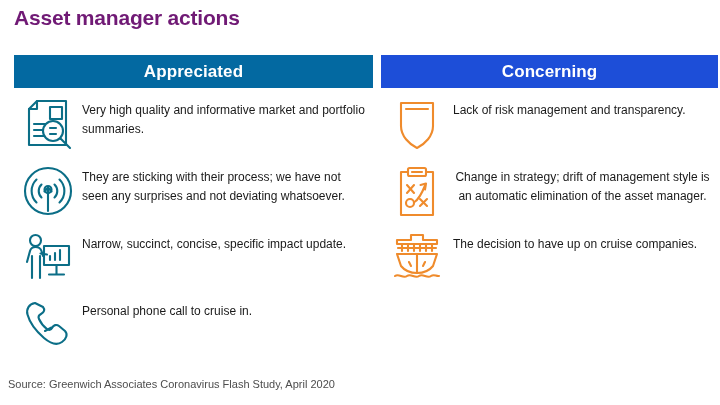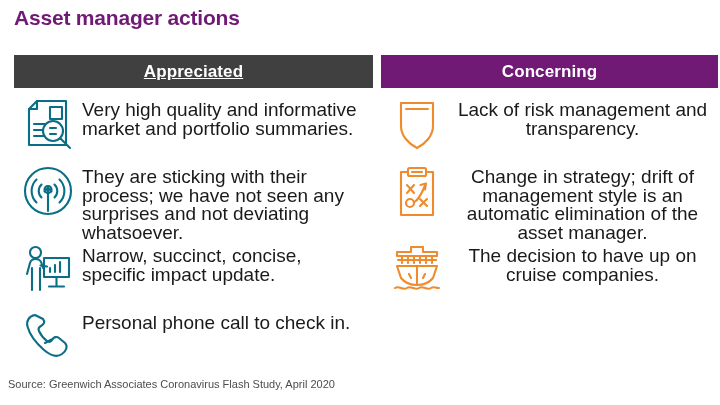--- a/index.html
+++ b/index.html
@@ -35,22 +35,22 @@
   }
   .col-header {
     height: 33px;
     line-height: 33px;
     text-align: center;
     color: #ffffff;
     font-size: 17px;
     font-weight: bold;
     letter-spacing: 0.1px;
   }
-  .col-header.left { width: 359px; background: #404040; text-decoration: underline; }
-  .col-header.right { width: 337px; background: #701a75; }
+  .col-header.left { width: 359px; background: #0369a1; }
+  .col-header.right { width: 337px; background: #1d4ed8; }
 
   .columns {
     position: absolute;
     left: 14px;
     top: 96px;
     width: 704px;
     display: flex;
     gap: 8px;
   }
   .column { width: 359px; }
@@ -70,21 +70,21 @@
     align-items: flex-start;
     justify-content: center;
     padding-top: 2px;
   }
   .column.right .icon-cell {
     width: 72px;
     flex: 0 0 72px;
   }
 
   .row-text {
-    font-size: 19px;
+    font-size: 12px;
     line-height: 18.5px;
     color: #1a1a1a;
     padding-top: 5px;
     padding-right: 6px;
   }
 
   #source-note {
     position: absolute;
     left: 8px;
     top: 378px;
@@ -170,21 +170,21 @@
 
     <div class="row">
       <div class="icon-cell">
         <svg width="50" height="50" viewBox="0 0 50 50">
           <g fill="none" stroke="#0b6e87" stroke-width="2.1" stroke-linecap="round" stroke-linejoin="round">
             <path d="M12 4 C6 5 3 10 4.5 15.5 C6.5 23 13 32 21 39 C27.5 44.5 34 46.5 39 43 C43.5 39.8 45 35 42 32 L36 27 C33.5 25 30.5 26 29 29 C28 31 26 31.5 24 30 C20.5 27.3 17.5 23.5 16 20 C15 17.8 16 16 18 15 C21.5 13.2 22 10.5 20 8 Z"></path>
             <path d="M22 32 L28.5 28.5"></path>
           </g>
         </svg>
       </div>
-      <div class="row-text">Personal phone call to check in.</div>
+      <div class="row-text">Personal phone call to cruise in.</div>
     </div>
 
   </div>
 
   <div class="column right">
 
     <div class="row">
       <div class="icon-cell">
         <svg width="46" height="52" viewBox="0 0 46 52">
           <g fill="none" stroke="#ef8b2c" stroke-width="2.1" stroke-linecap="round" stroke-linejoin="round">

